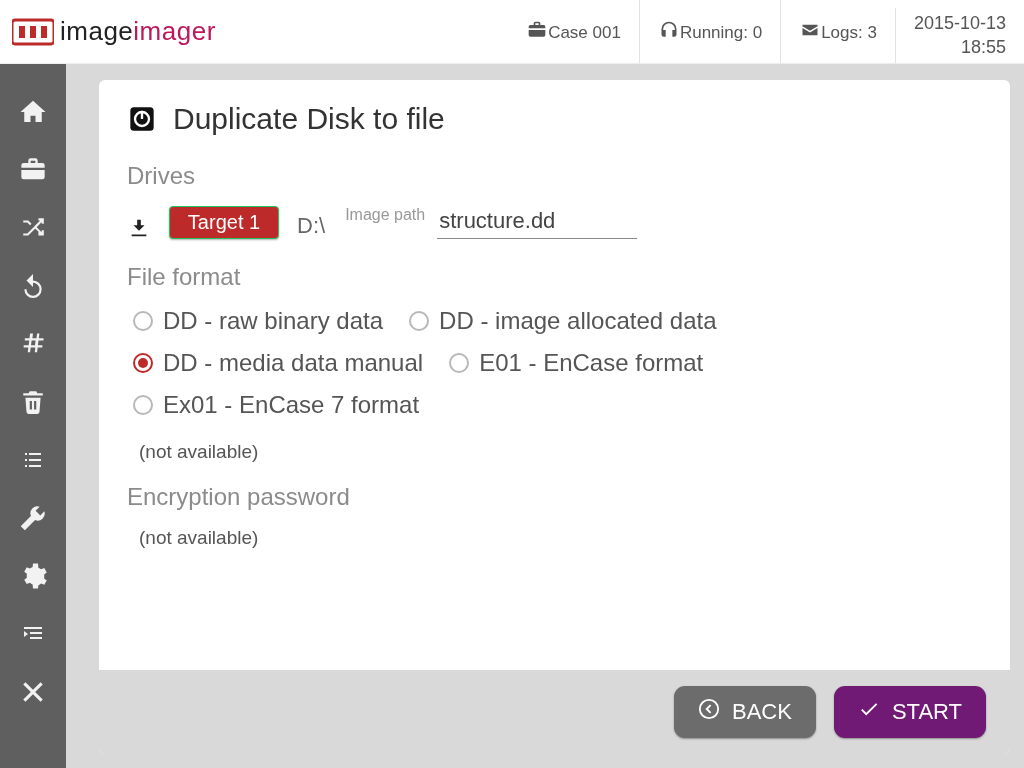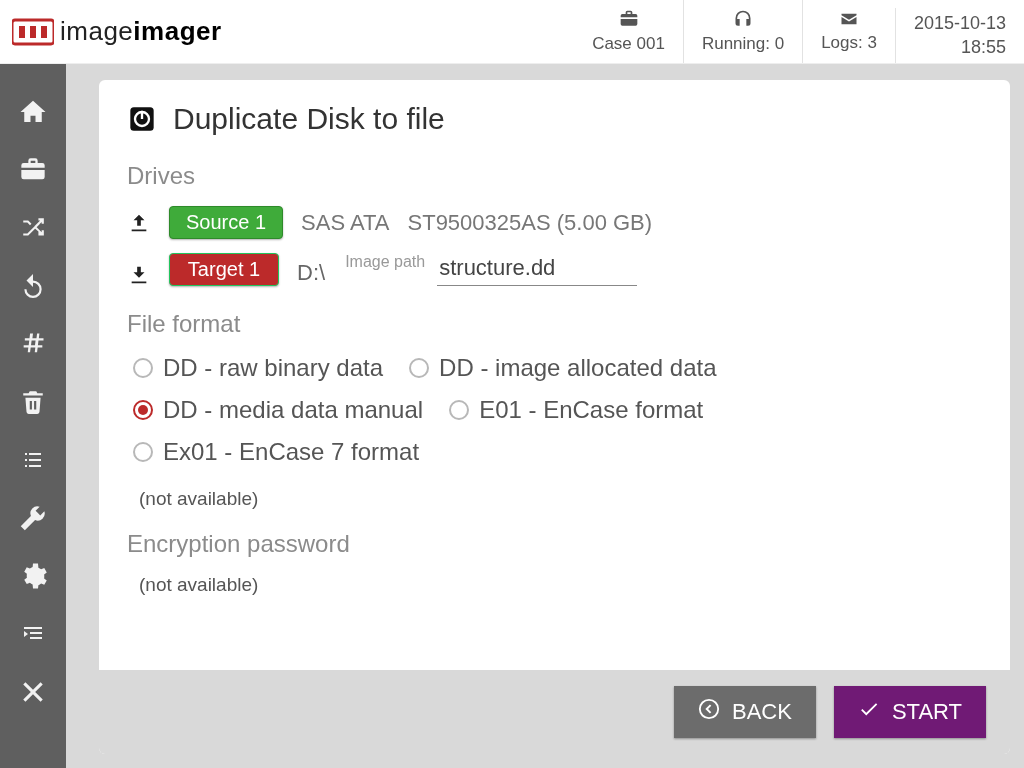--- a/index.html
+++ b/index.html
@@ -23,31 +23,31 @@
   .logo {
     display: flex;
     align-items: center;
     gap: 6px;
   }
   .logo-text {
     font-size: 26px;
     letter-spacing: 0.5px;
     color: #333;
   }
-  .logo-text .light { color:#000000; font-weight:700;}
+  .logo-text .light { color:#be185d; font-weight:400;}
   .logo-text .bold { color:#222; font-weight:400;}
   .header-spacer { flex: 1; }
   .header-items {
     display: flex;
     align-items: stretch;
     height: 100%;
   }
   .header-item {
     display: flex;
-    flex-direction: column;
+    flex-direction: row;
     align-items: center;
     justify-content: center;
     padding: 0 18px;
     border-left: 1px solid #e2e2e2;
     color: #555;
     min-width: 80px;
   }
   .header-item:first-child { border-left: none; }
   .header-item .hi-icon { font-size: 20px; line-height: 1; color:#555;}
   .header-item .hi-text { font-size: 17px; color:#555; margin-top:2px;}
@@ -195,21 +195,21 @@
     display:flex;
     justify-content:flex-end;
     gap:18px;
   }
   .btn {
     display:flex;
     align-items:center;
     gap:12px;
     font-size:22px;
     padding: 12px 24px;
-    border-radius:0;
+    border-radius:11px;
     border:none;
     cursor:pointer;
     color:#fff;
     box-shadow: 0 1px 2px rgba(0,0,0,0.35);
   }
   .btn-back { background:#6c6c6c; }
   .btn-start{ background:#701a75; }
   
   .card-scroll::-webkit-scrollbar { width:14px; }
   .card-scroll::-webkit-scrollbar-thumb { background:#c7c7c7; border-radius:7px; }
@@ -333,30 +333,20 @@
                 <rect x="2" y="2" width="20" height="20" rx="3" fill="#111"></rect>
                 <circle cx="12" cy="12" r="6" fill="none" stroke="#fff" stroke-width="2"></circle>
                 <rect x="11" y="5" width="2" height="7" fill="#fff"></rect>
               </svg>
           </span>
           <h1>Duplicate Disk to file</h1>
         </div>
 
         <div class="section-label">Drives</div>
 
-        <div class="drive-row">
-          <span class="drive-icon">
-            <svg width="22" height="22" viewBox="0 0 24 24" fill="#222">
-                <path d="M12 3 6 9h4v6h4V9h4l-6-6zM4 19h16v2H4z"></path>
-              </svg>
-          </span>
-          <span class="badge badge-green">Source 1</span>
-          <span>SAS ATA</span>
-          <span>ST9500325AS (5.00 GB)</span>
-        </div>
 
         <div class="drive-row" style="align-items:flex-end;">
           <span class="drive-icon">
             <svg width="22" height="22" viewBox="0 0 24 24" fill="#222">
                 <path d="M12 15 6 9h4V3h4v6h4l-6 6zM4 19h16v2H4z"></path>
               </svg>
           </span>
           <span class="badge badge-red">Target 1</span>
           <span class="target-path">D:\</span>
           <div class="image-path-field">

